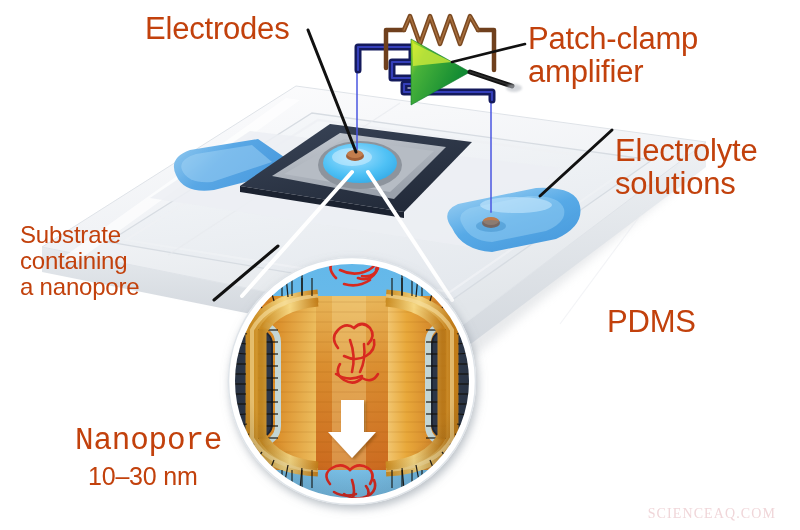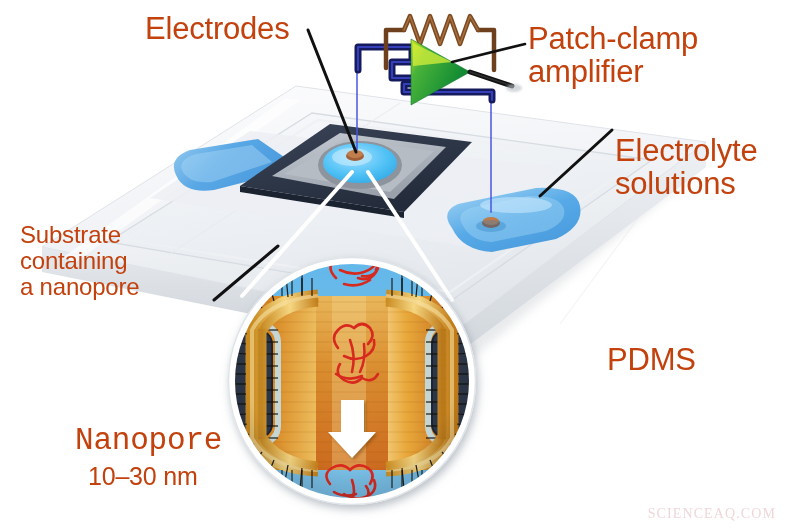--- a/index.html
+++ b/index.html
@@ -20,21 +20,21 @@
     color:#c2410c;
     font-family:"Liberation Sans", sans-serif;
     line-height:1.08;
     white-space:pre-line;
     letter-spacing:-0.2px;
   }
   #label-electrodes{left:145px;top:12px;font-size:31px;}
   #label-amplifier{left:528px;top:22px;font-size:31px;}
   #label-electrolyte{left:615px;top:104px;font-size:31px;margin-top:30px;}
   #label-substrate{left:20px;top:222px;font-size:24px;}
-  #label-pdms{left:607px;top:305px;font-size:31px;margin-top:38px;}
+  #label-pdms{left:607px;top:305px;font-size:31px;}
   #label-nanopore{left:75px;top:424px;font-size:31px;font-family:Liberation Mono, monospace;}
   #label-nanopore-size{left:88px;top:463px;font-size:25px;}
 
   #watermark{
     position:absolute;right:24px;bottom:8px;
     font-size:14px;letter-spacing:1.1px;
     color:#f0d6d9;
     font-family:Liberation Serif, serif;
   }
 </style>

